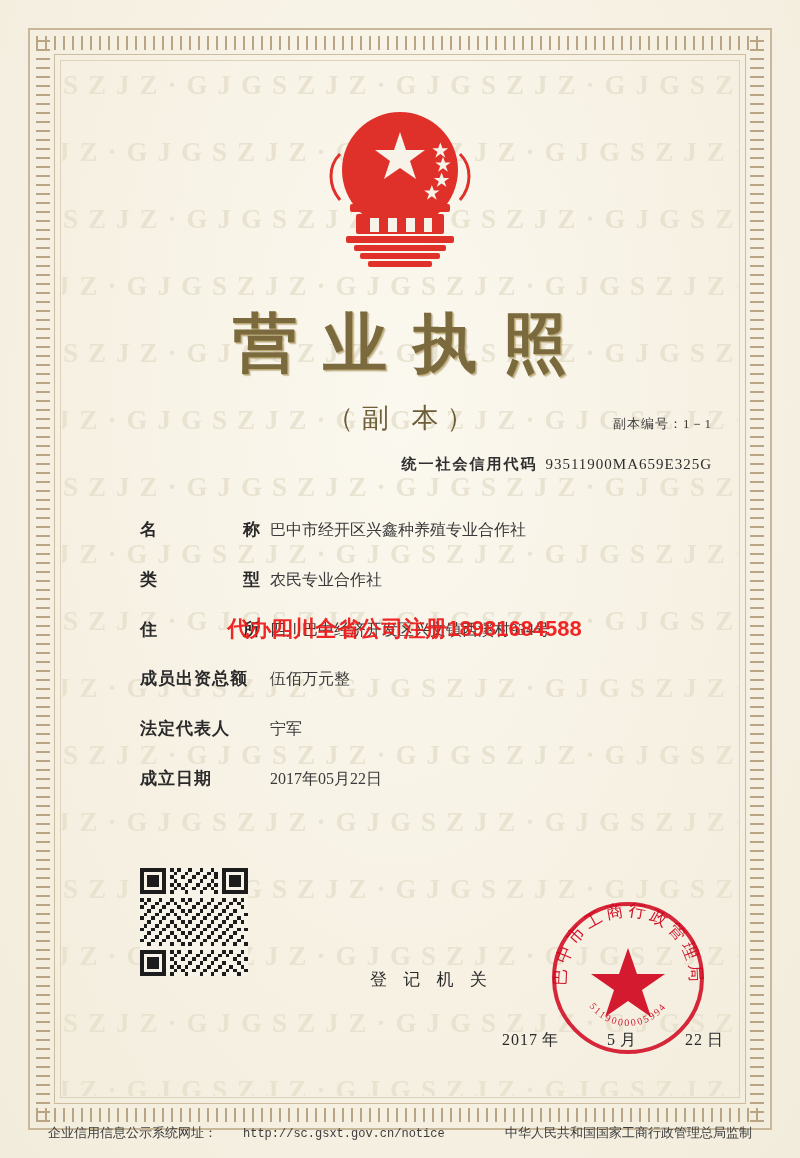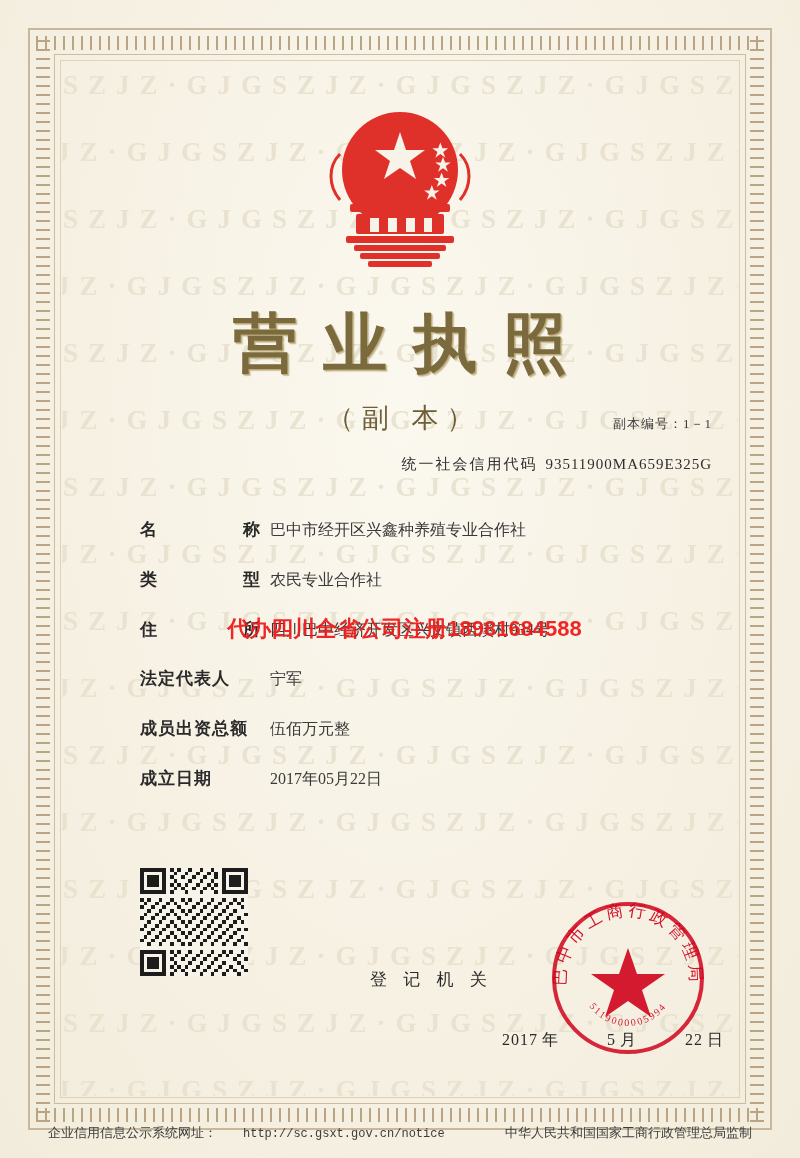--- a/index.html
+++ b/index.html
@@ -126,21 +126,21 @@
   }
   .credit-code {
     position: absolute;
     top: 455px;
     right: 88px;
     font-family: "Liberation Serif", serif;
     font-size: 15px;
     color: #2f2f2f;
     letter-spacing: 1px;
   }
-  .credit-code .lbl { letter-spacing: 2px; }
+  .credit-code .lbl { letter-spacing: 2px; font-weight: bold; }
   .credit-code .val { margin-left: 8px; font-family: "Liberation Serif", serif; }
 
   
   .fields {
     position: absolute;
     top: 518px;
     left: 140px;
     right: 82px;
   }
   .field {
@@ -338,26 +338,26 @@
           <div class="field-value">农民专业合作社</div>
         </div>
         <div class="field">
           <div class="field-label spread">
             <span>住</span>
             <span>所</span>
           </div>
           <div class="field-value">四川巴中经济开发区兴文镇西溪村934号</div>
         </div>
         <div class="field">
+          <div class="field-label" style="justify-content: space-between; letter-spacing: 1px;">成员出资总额</div>
+          <div class="field-value">伍佰万元整</div>
+        </div>
+        <div class="field">
           <div class="field-label" style="justify-content: space-between; letter-spacing: 1px;">法定代表人</div>
           <div class="field-value">宁军</div>
-        </div>
-        <div class="field">
-          <div class="field-label" style="justify-content: space-between; letter-spacing: 1px;">成员出资总额</div>
-          <div class="field-value">伍佰万元整</div>
         </div>
         <div class="field">
           <div class="field-label" style="justify-content: space-between; letter-spacing: 1px;">成立日期</div>
           <div class="field-value">2017年05月22日</div>
         </div>
       </div>
 
     <div class="qr">
       <svg viewBox="0 0 29 29" width="108" height="108" shape-rendering="crispEdges">
         <rect width="29" height="29" fill="#f7f3e8"></rect>

